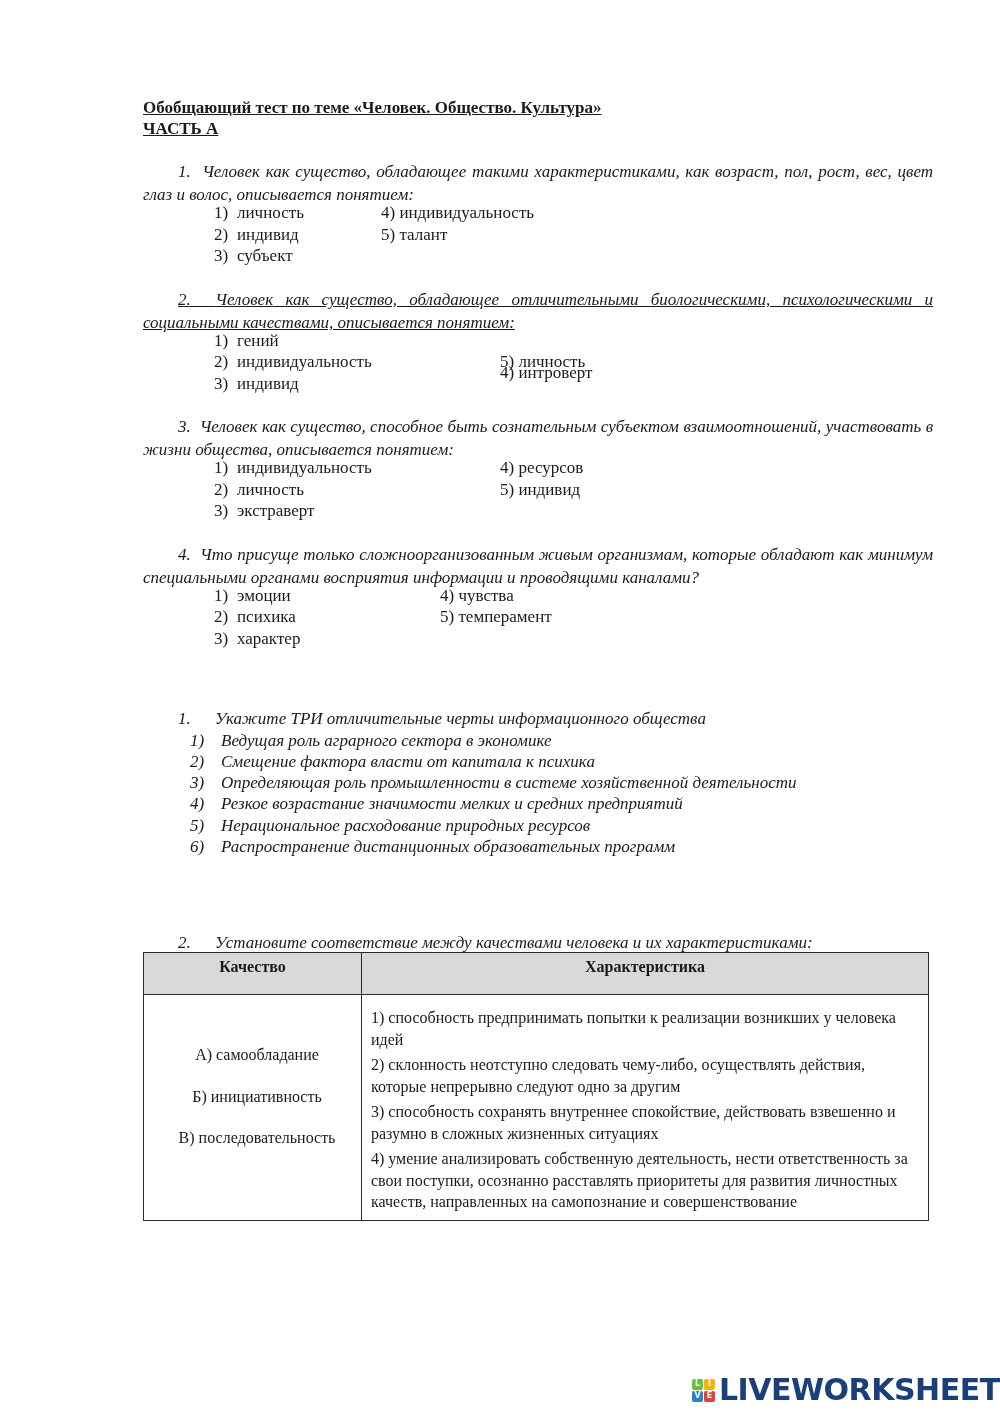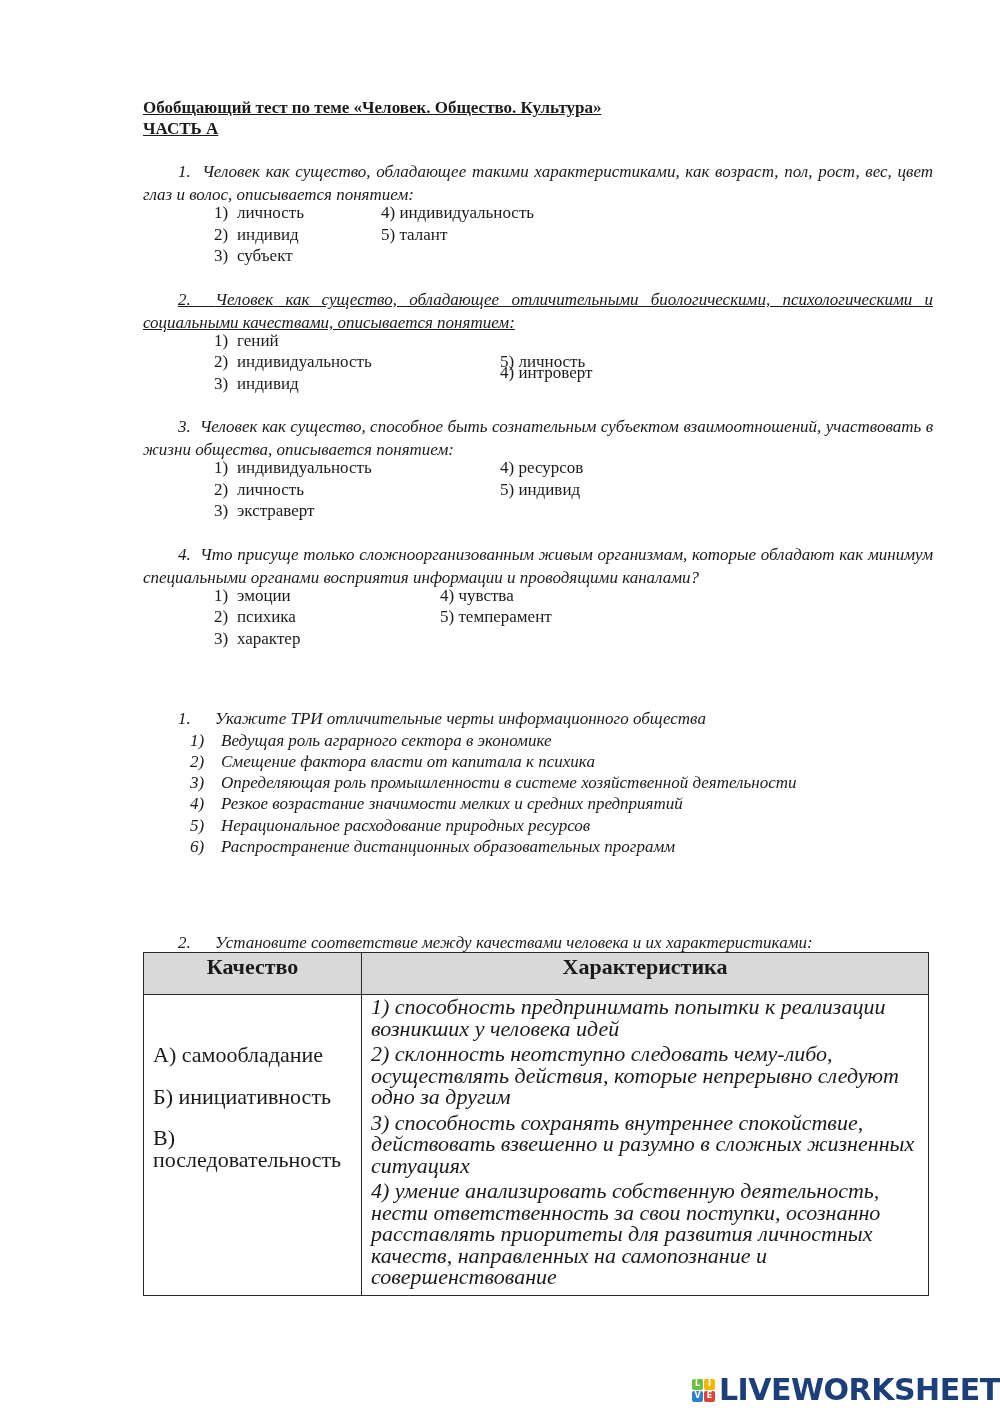--- a/index.html
+++ b/index.html
@@ -58,41 +58,41 @@
       font-style: italic;
     }
     .list-item .num { display: inline-block; width: 31px; }
 
     table.match {
       position: absolute;
       left: 143px;
       top: 952px;
       width: 786px;
       border-collapse: collapse;
-      font-size: 22px;
+      font-size: 16px;
       line-height: 21.5px;
     }
     table.match th, table.match td {
       border: 1px solid #2a2a2a;
       vertical-align: top;
     }
     table.match th {
       background: #d9d9d9;
       font-weight: bold;
       height: 38px;
       padding: 3px 8px 0 8px;
       text-align: center;
     }
     table.match th.col1 { width: 201px; }
     table.match td.left {
       padding: 49px 0 4px 9px;
+      text-align: center;
     }
     table.match td.right {
-      padding: 1px 8px 3px 9px;
-      font-style: italic;
+      padding: 12px 8px 3px 9px;
     }
     .qual { margin-bottom: 20px; }
     .char { margin-bottom: 4px; }
 
     .logo {
       left: 692px;
       top: 1375px;
       display: flex;
       align-items: center;
     }

